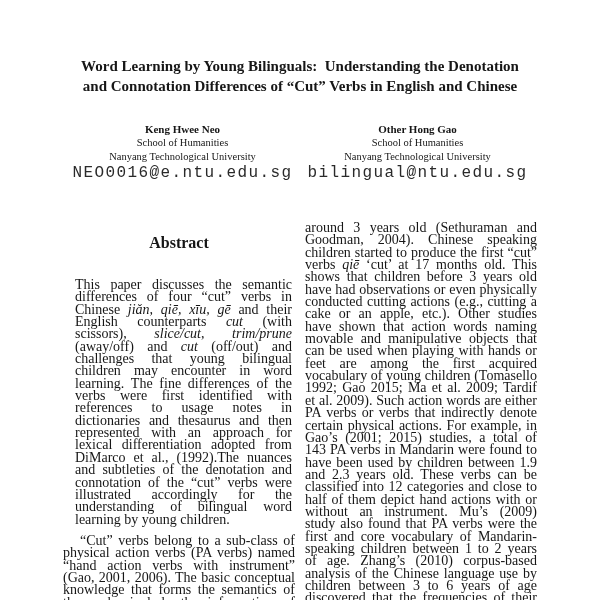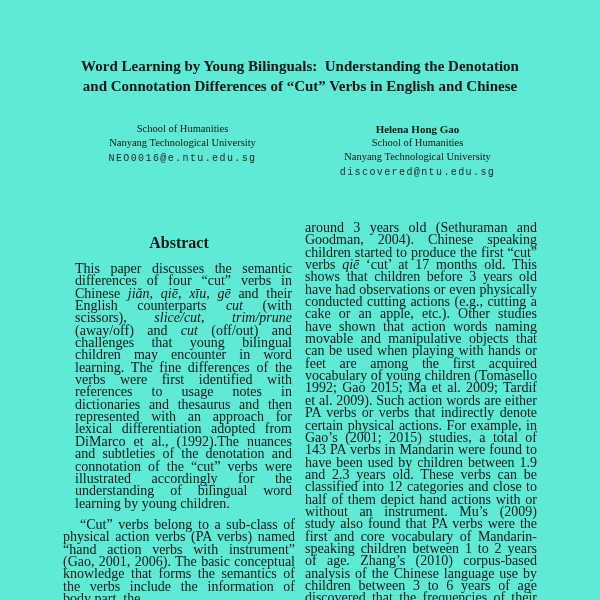--- a/index.html
+++ b/index.html
@@ -2,21 +2,21 @@
 <html><head>
 <meta charset="utf-8">
 <style>
   * { margin: 0; padding: 0; box-sizing: border-box; }
   html, body { background: #888; }
   .page {
     position: relative;
     width: 600px;
     height: 600px;
     margin: 0 auto;
-    background: #5eead4;
+    background: #ffffff;
     color: #161616;
     font-family: "Liberation Serif", "DejaVu Serif", serif;
     overflow: hidden;
   }
   .title {
     margin: 57px 60px 0 60px;
     text-align: center;
     font-weight: bold;
     font-size: 15px;
     line-height: 19.5px;
@@ -29,21 +29,21 @@
   }
   .author {
     width: 235px;
     text-align: center;
     font-size: 10.5px;
     line-height: 14px;
   }
   .author-name { font-weight: bold; font-size: 11px; }
   .author-email {
     font-family: "Liberation Mono", "DejaVu Sans Mono", monospace;
-    font-size: 10px;
+    font-size: 16px;
     letter-spacing: 1.4px;
     margin-top: 2px;
     color: #2a2a2a;
   }
   .columns {
     display: flex;
     margin: 40px 63px 0 63px;
     gap: 10px;
   }
   .col { width: 232px; }
@@ -52,21 +52,21 @@
     line-height: 12.35px;
     text-align: justify;
   }
   .abstract-heading {
     margin-top: 14px;
     text-align: center;
     font-weight: bold;
     font-size: 16px;
   }
   .abstract-text {
-    margin-top: 11px;
+    margin-top: 27px;
     padding-left: 12px;
     padding-right: 3px;
   }
   .section-heading {
     margin-top: 23px;
     font-weight: bold;
     font-size: 11.5px;
   }
   .section-number { display: inline-block; width: 26px; }
   .intro-text { margin-top: 9px; }
@@ -78,29 +78,30 @@
 
 <div class="page">
 
   <div class="title">
     <div class="title-line">Word Learning by Young Bilinguals:  Understanding the Denotation</div>
     <div class="title-line">and Connotation Differences of “Cut” Verbs in English and Chinese</div>
   </div>
 
   <div class="authors">
     <div class="author">
+      <div class="author-name">Keng Hwee Neo</div>
       <div>School of Humanities</div>
       <div>Nanyang Technological University</div>
       <div class="author-email">NEO0016@e.ntu.edu.sg</div>
     </div>
     <div class="author">
-      <div class="author-name">Helena Hong Gao</div>
+      <div class="author-name">Other Hong Gao</div>
       <div>School of Humanities</div>
       <div>Nanyang Technological University</div>
-      <div class="author-email">discovered@ntu.edu.sg</div>
+      <div class="author-email">bilingual@ntu.edu.sg</div>
     </div>
   </div>
 
   <div class="columns">
 
     <div class="col">
       <div class="abstract-heading">Abstract</div>
       <div class="body-text abstract-text"><span>This paper discusses the semantic differences of four “cut” verbs in Chinese </span><i>jiǎn, qiē, xīu, gē</i><span> and their English counterparts </span><i>cut</i><span> (with scissors), </span><i>slice/cut</i><span>, </span><i>trim/prune</i><span> (away/off) and </span><i>cut</i><span> (off/out) and challenges that young bilingual children may encounter in word learning. The fine differences of the verbs were first identified with references to usage notes in dictionaries and thesaurus and then represented with an approach for lexical differentiation adopted from DiMarco et al., (1992).The nuances and subtleties of the denotation and connotation of the “cut” verbs were illustrated accordingly for the understanding of bilingual word learning by young children.</span></div>
 
       <div class="body-text intro-text indent-first"><span>“Cut” verbs belong to a sub-class of physical action verbs (PA verbs) named “hand action verbs with instrument” (Gao, 2001, 2006). The basic conceptual knowledge that forms the semantics of the verbs include the information of body part, the</span></div>

